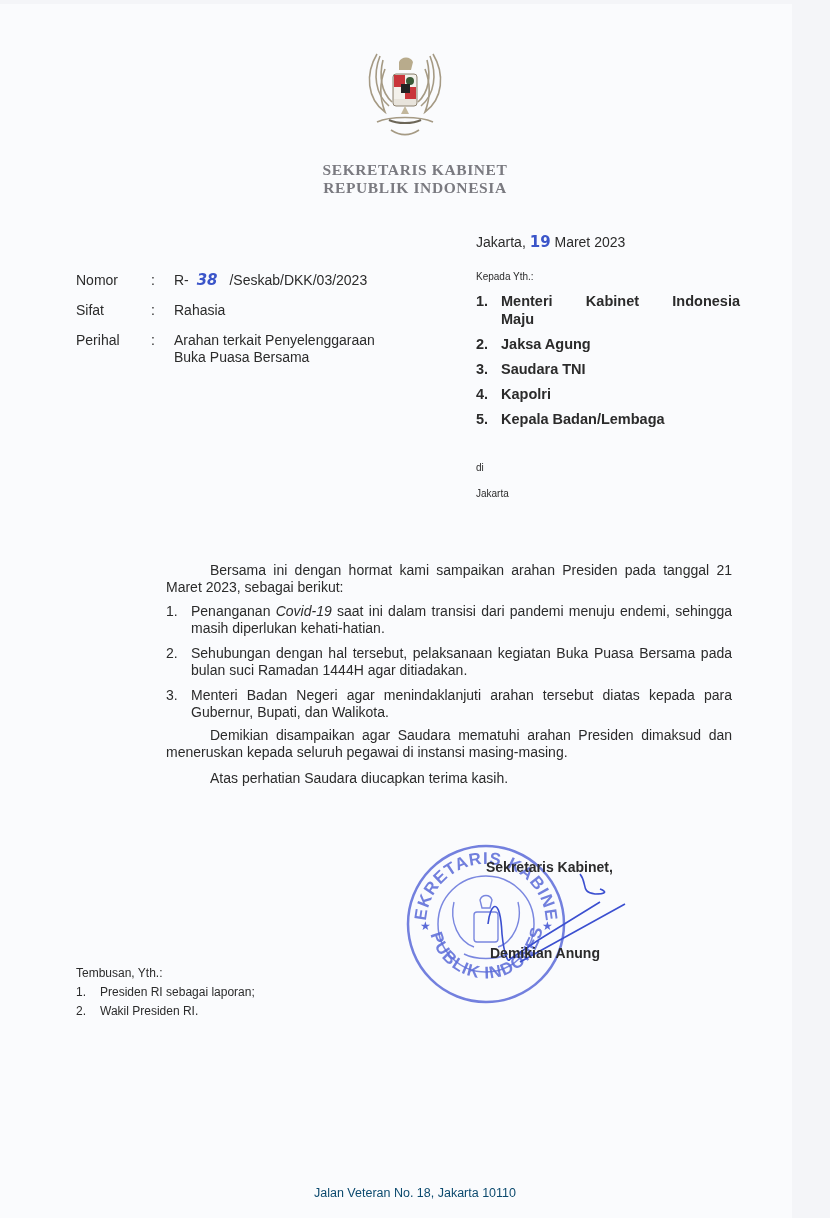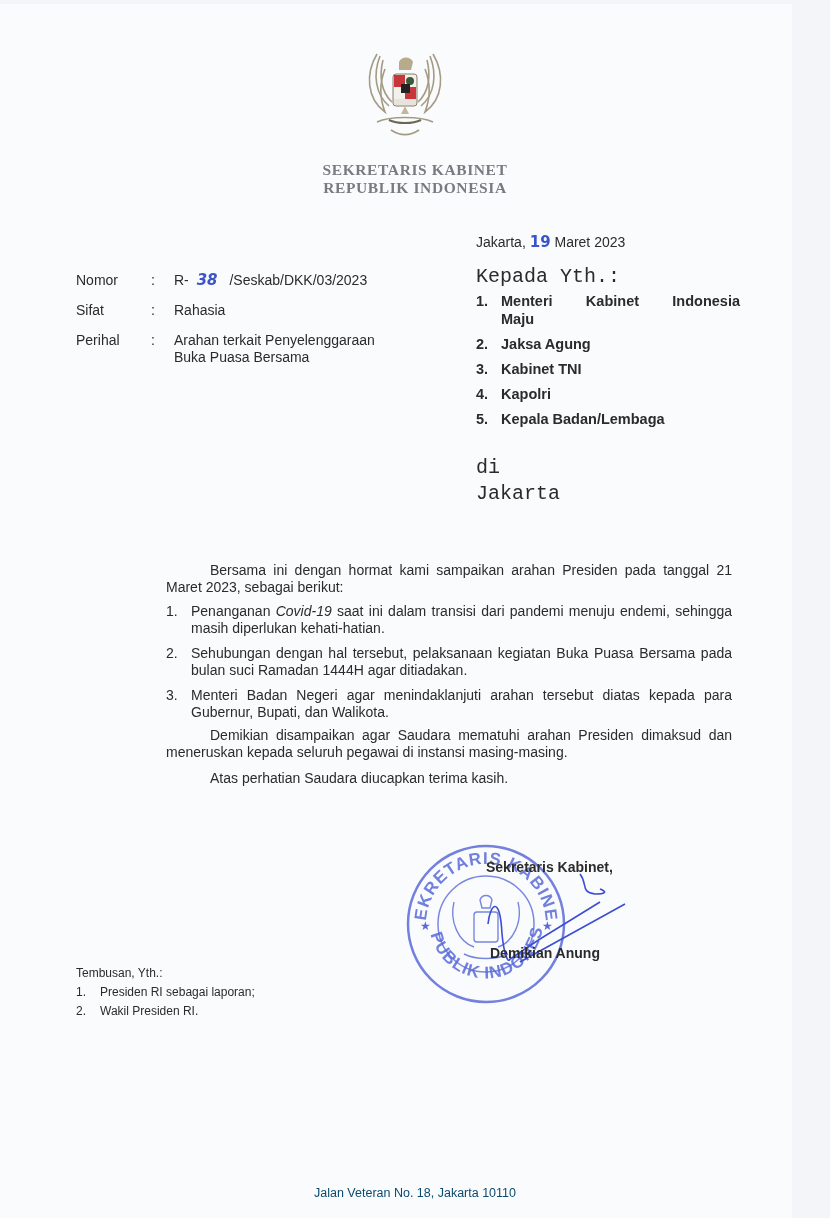--- a/index.html
+++ b/index.html
@@ -7,21 +7,21 @@
       width:830px; height:1218px; background:#f4f5f8;
       font-family:"Liberation Sans", sans-serif; color:#2b2b2b;
       position:relative; overflow:hidden;
     }
     .page { position:absolute; left:0; top:4px; width:792px; height:1214px; background:#fafbfd; }
     .abs { position:absolute; }
     .emblem { left:355px; top:40px; width:100px; height:100px; }
     .org { left:260px; top:157px; width:310px; text-align:center;
       font-family:"Liberation Serif", serif; font-weight:bold; color:#7a7a80;
       font-size:15.5px; line-height:18px; letter-spacing:0.6px; }
-    .small { font-size:20px; line-height:18px;font-family:Liberation Mono, monospace; }
+    .small { font-size:10px; line-height:18px; }
     .meta-row { position:absolute; left:76px; display:flex; font-size:14px; line-height:17px; }
     .meta-label { width:75px; }
     .meta-colon { width:23px; }
     .meta-val { width:260px; }
     .hand { color:#3b55c9; font-family:"DejaVu Sans", sans-serif; font-style:italic; font-weight:bold; font-size:15px; }
     .recip-list { left:476px; top:288px; width:264px; font-weight:bold; font-size:14.5px; line-height:18px; }
     .recip-item { display:flex; margin-bottom:7px; }
     .recip-num { width:25px; flex-shrink:0; }
     .recip-text { flex:1; }
     .justify { text-align:justify; text-align-last:justify; }
@@ -106,21 +106,21 @@
         <div class="justify">Menteri Kabinet Indonesia</div>
         <div>Maju</div>
       </span>
     </div>
     <div class="recip-item">
       <span class="recip-num">2.</span>
       <span class="recip-text">Jaksa Agung</span>
     </div>
     <div class="recip-item">
       <span class="recip-num">3.</span>
-      <span class="recip-text">Kabinet TNI</span>
+      <span class="recip-text">Saudara TNI</span>
     </div>
     <div class="recip-item">
       <span class="recip-num">4.</span>
       <span class="recip-text">Kapolri</span>
     </div>
     <div class="recip-item">
       <span class="recip-num">5.</span>
       <span class="recip-text">Kepala Badan/Lembaga</span>
     </div>
   </div>

